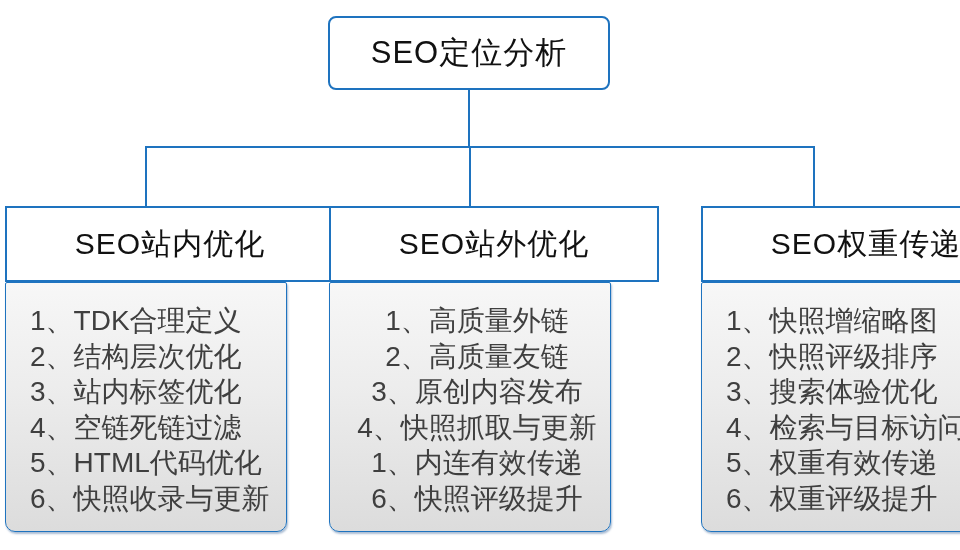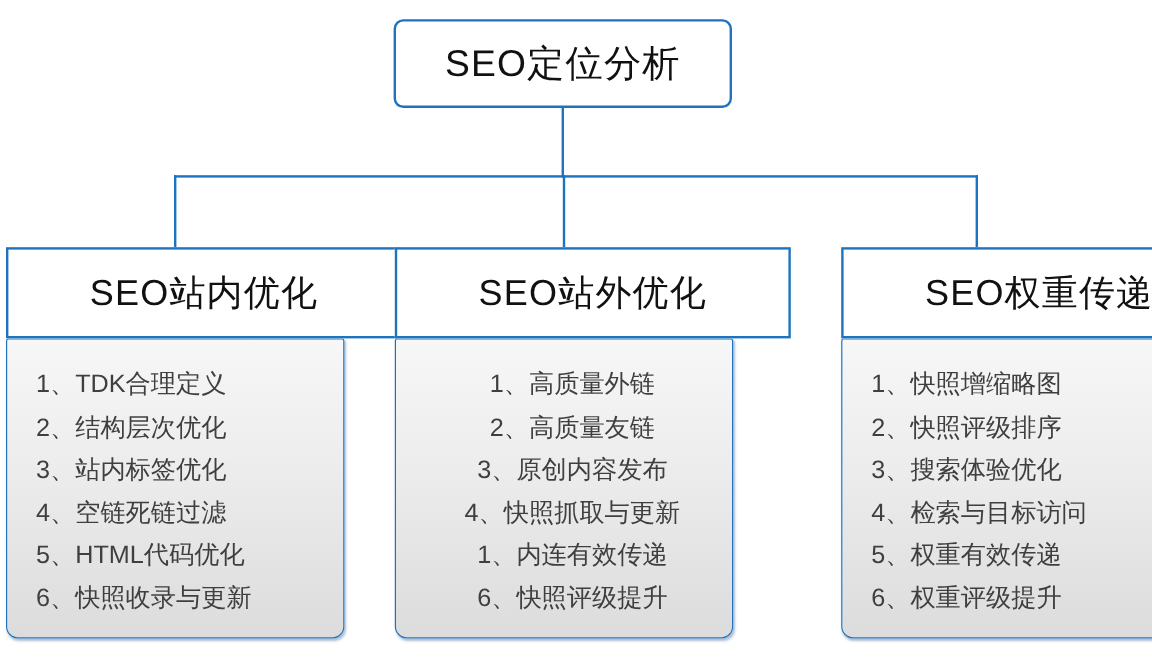--- a/index.html
+++ b/index.html
@@ -57,21 +57,21 @@
     background:linear-gradient(to bottom,#f7f7f7 0%,#ececec 45%,#dcdcdc 100%);
     box-shadow:1px 2px 2px rgba(70,110,160,0.45);
     z-index:1;
   }
   .branch-body ul{
     list-style:none;
     margin:0;
     padding:20px 10px 0 24px;
   }
   .branch-body li{
-    font-size:21px;
+    font-size:28px;
     line-height:35.5px;
     color:var(--item-text);
     white-space:nowrap;
   }
 </style>
 </head>
 <body>
 
 <div id="canvas">
 

